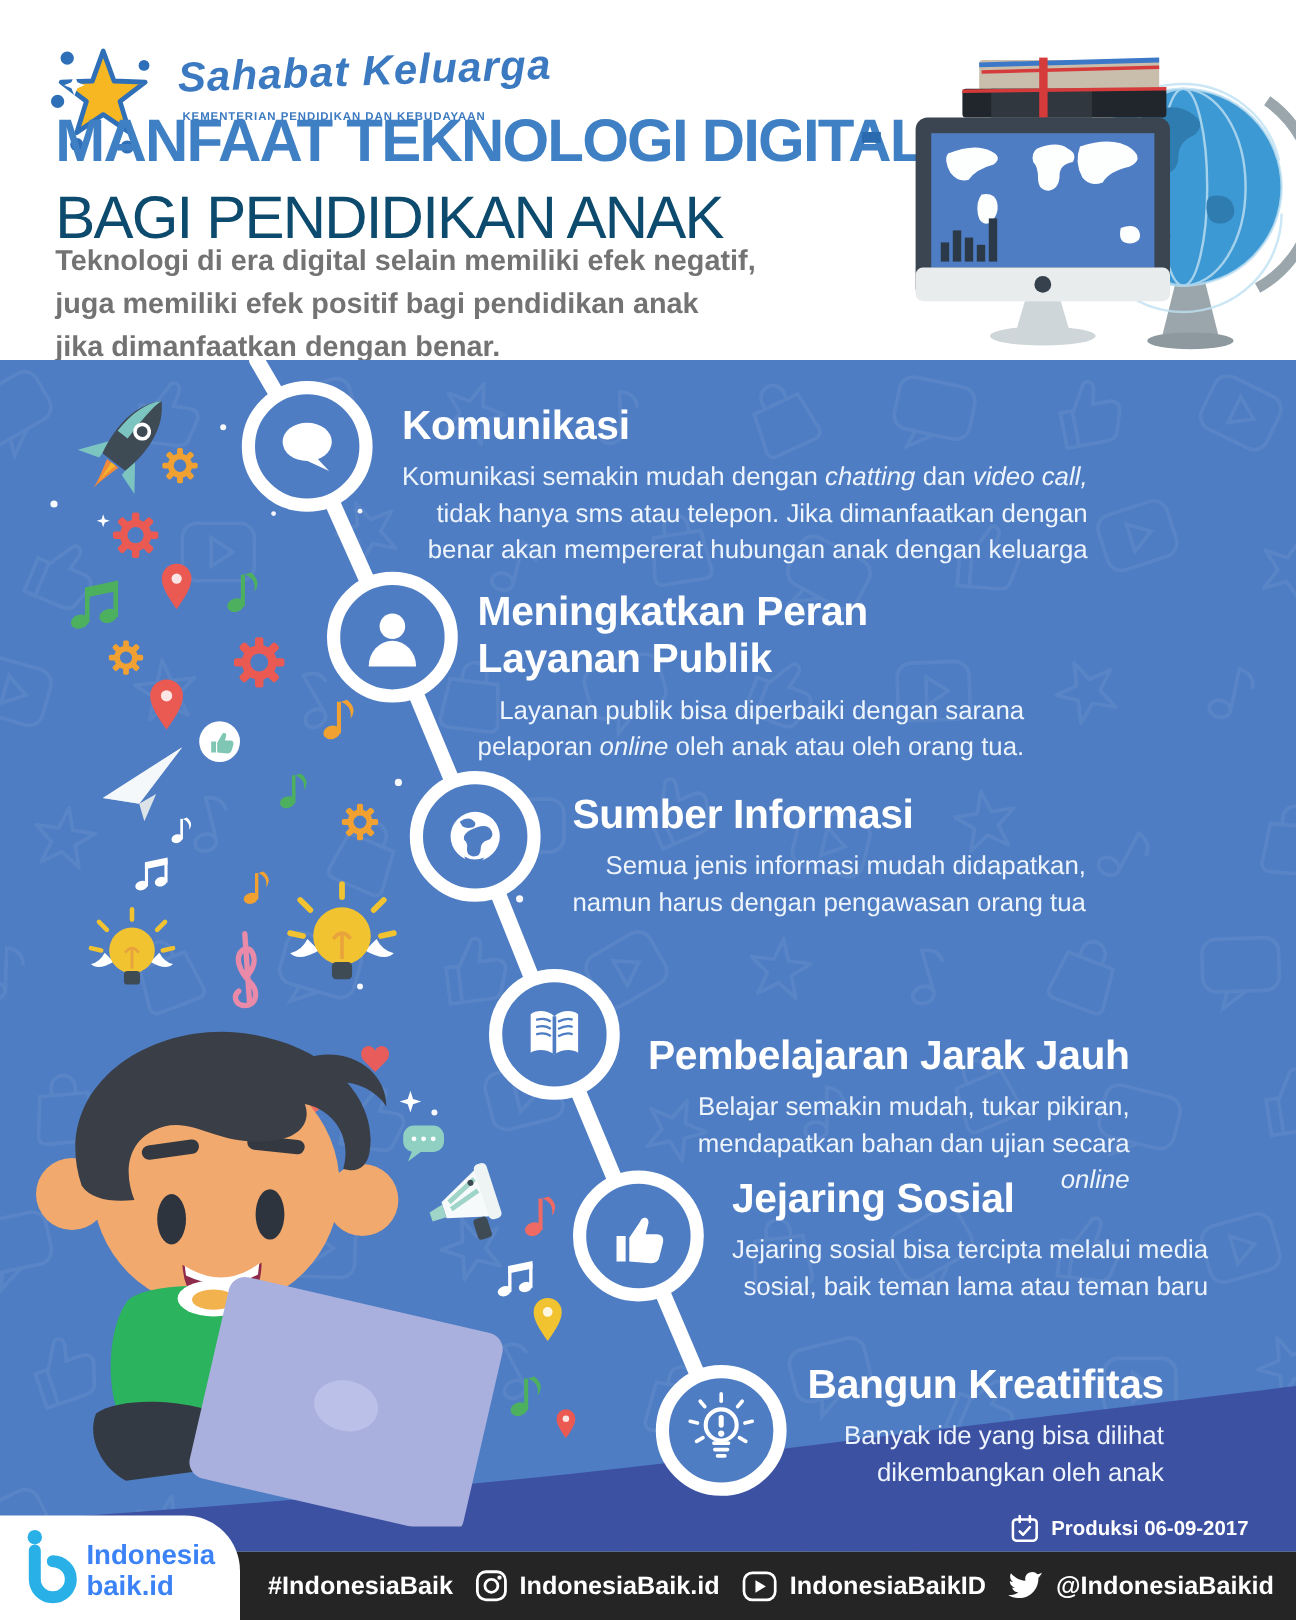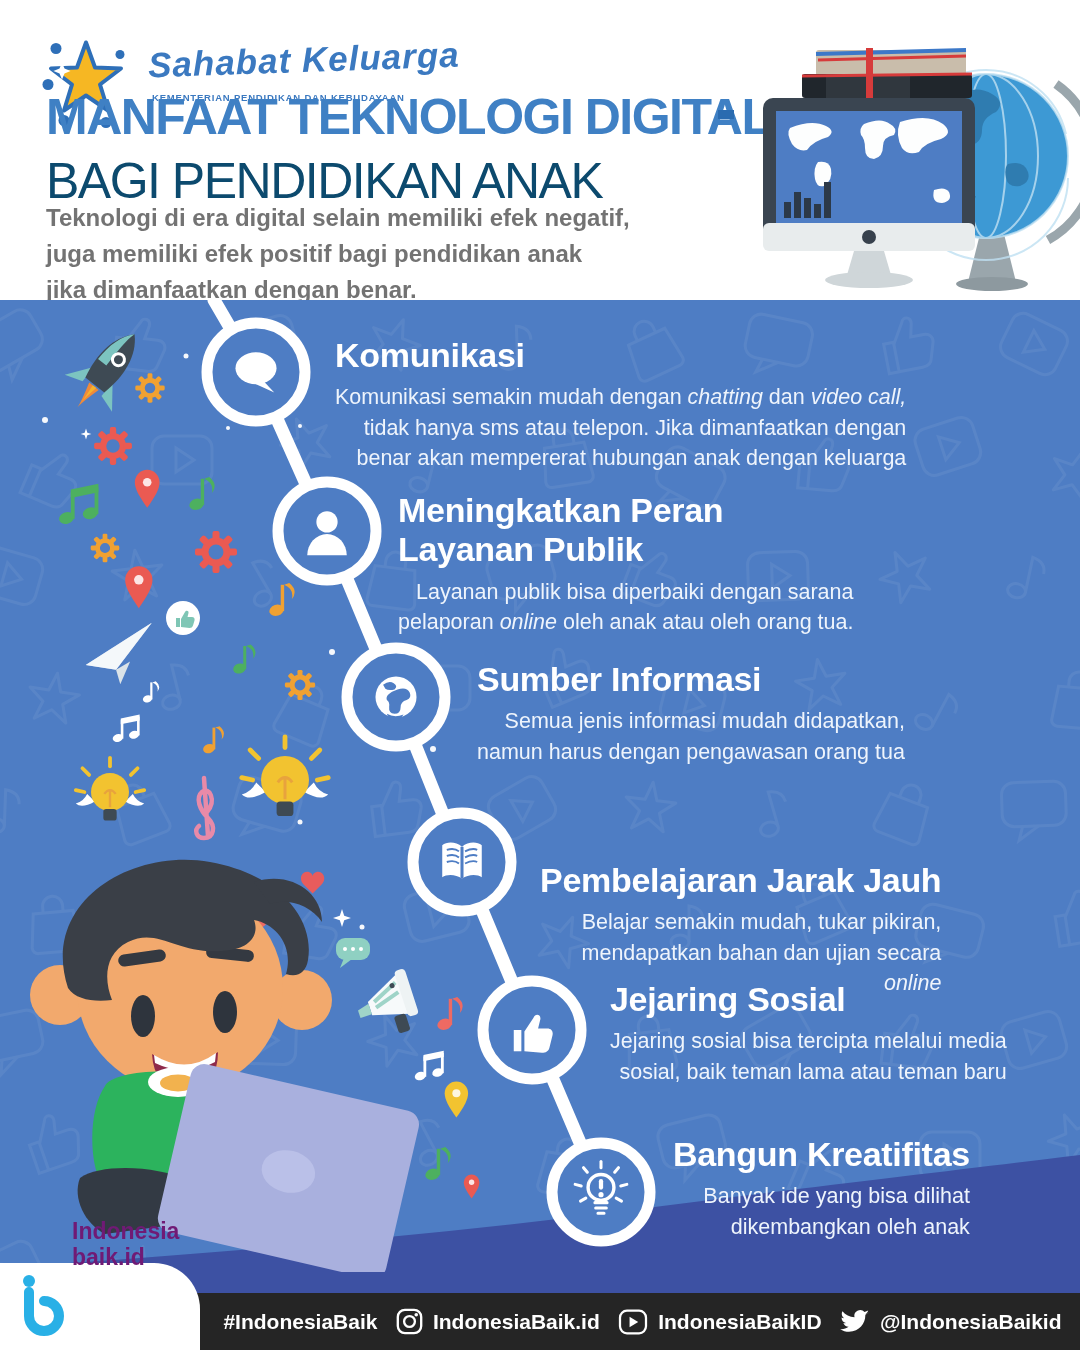--- a/index.html
+++ b/index.html
@@ -23,21 +23,21 @@
   .section-title{font-size:34px;font-weight:700;line-height:1.16;letter-spacing:-.3px;white-space:pre-line;}
   .section-body{margin-top:7px;font-size:21.5px;line-height:1.42;white-space:pre-line;color:#eef4fc;text-align:right;}
   .section-body .it{font-style:italic;}
 
   
   .src-group{display:flex;align-items:center;gap:10px;color:#fff;font-size:17px;font-weight:700;}
 
   
   #footer-bar{left:0;top:1293px;width:1080px;height:57px;background:#252525;}
   #footer-card{left:0;top:1263px;width:200px;height:87px;background:#fff;border-radius:0 46px 0 0;}
-  #footer-logo-text{left:72px;top:1218px;font-size:23px;font-weight:700;color:#701a75;line-height:26px;}
+  #footer-logo-text{left:72px;top:1282px;font-size:23px;font-weight:700;color:#3b82f6;line-height:26px;}
   #footer-items{left:205px;top:1293px;width:875px;height:57px;display:flex;align-items:center;
     justify-content:space-evenly;color:#fff;font-size:21px;font-weight:700;text-align:center;}
   .f-item{display:flex;align-items:center;gap:10px;}
 </style>
 </head>
 <body>
 
 <svg width="0" height="0" style="position:absolute" aria-hidden="true">
   <defs>
     <symbol id="sym-bubble" viewBox="0 0 100 100">
@@ -485,20 +485,28 @@
         <div class="section-body"><span>Banyak ide yang bisa dilihat
 dikembangkan oleh anak</span></div>
       </div>
       <div class="section" style="left: 610px; top: 980px;">
         <div class="section-title">Jejaring Sosial</div>
         <div class="section-body"><span>Jejaring sosial bisa tercipta melalui media
 sosial, baik teman lama atau teman baru</span></div>
       </div>
     </div>
 
+  <div class="abs src-group" style="left:842px;top:1258px;height:32px">
+    <svg width="24" height="24" viewBox="0 0 34 34">
+      <rect x="3" y="6" width="28" height="25" rx="4" stroke="#ffffff" stroke-width="3" fill="none"></rect>
+      <path d="M11,2 V9 M23,2 V9" stroke="#ffffff" stroke-width="3" stroke-linecap="round"></path>
+      <path d="M11,20 l4,4 l8,-9" stroke="#ffffff" stroke-width="3" fill="none" stroke-linecap="round" stroke-linejoin="round"></path>
+    </svg>
+    <span>Produksi 06-09-2017</span>
+  </div>
 
   <div class="abs" id="footer-bar"></div>
   <div class="abs" id="footer-card"></div>
   <svg class="abs" style="left:20px;top:1274px" width="48" height="64" viewBox="0 0 48 64">
     <circle cx="9" cy="7" r="6" fill="#29b0e6"></circle>
     <path d="M9,18 V42 a15,15 0 1 0 15,-15" fill="none" stroke="#29b0e6" stroke-width="10" stroke-linecap="round"></path>
   </svg>
   <div class="abs" id="footer-logo-text">
     <div>Indonesia</div>
     <div>baik.id</div>

